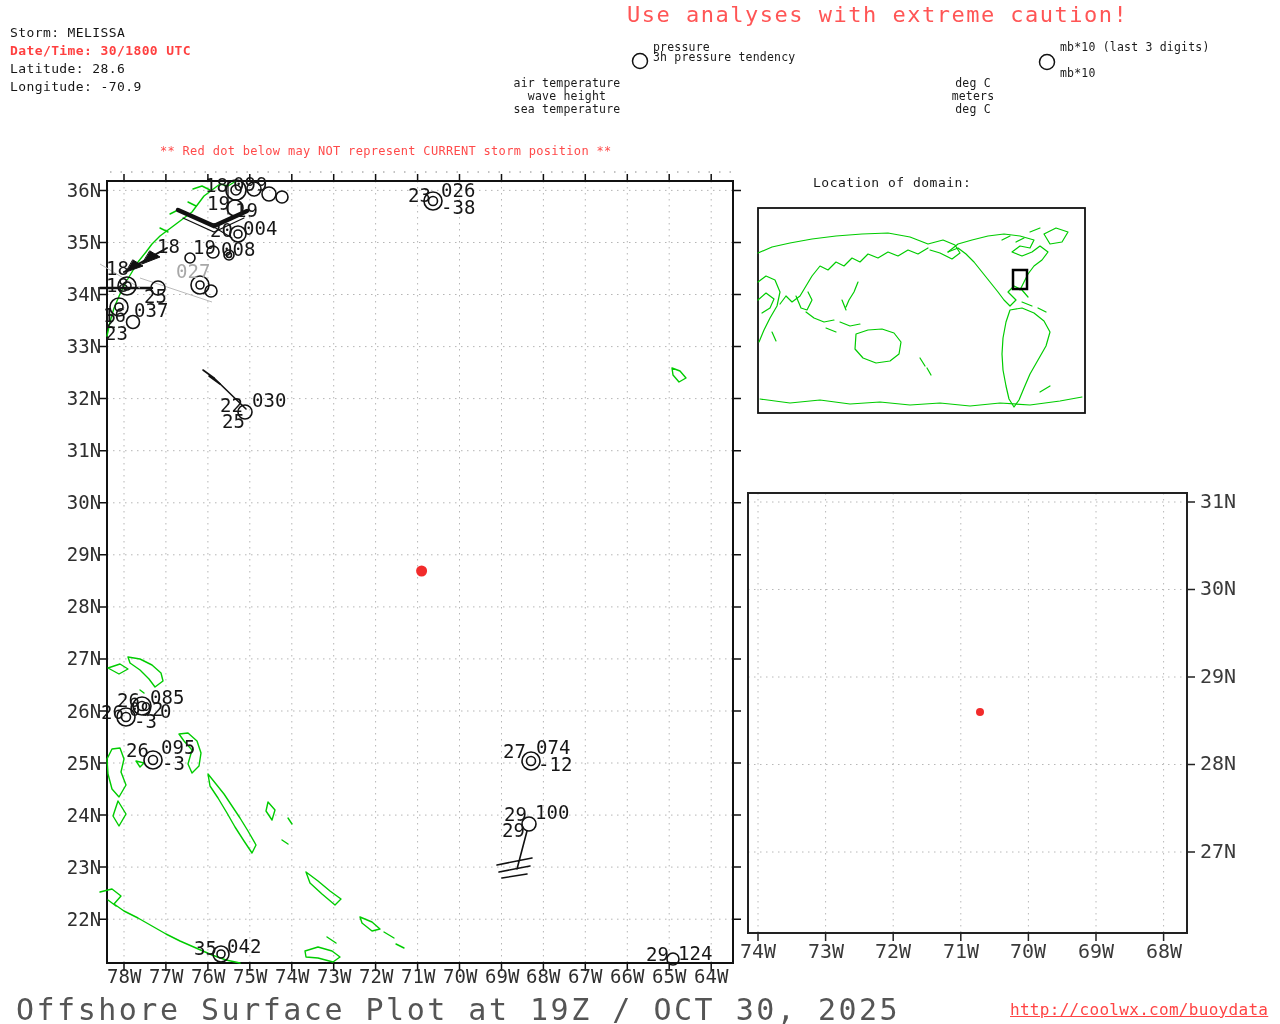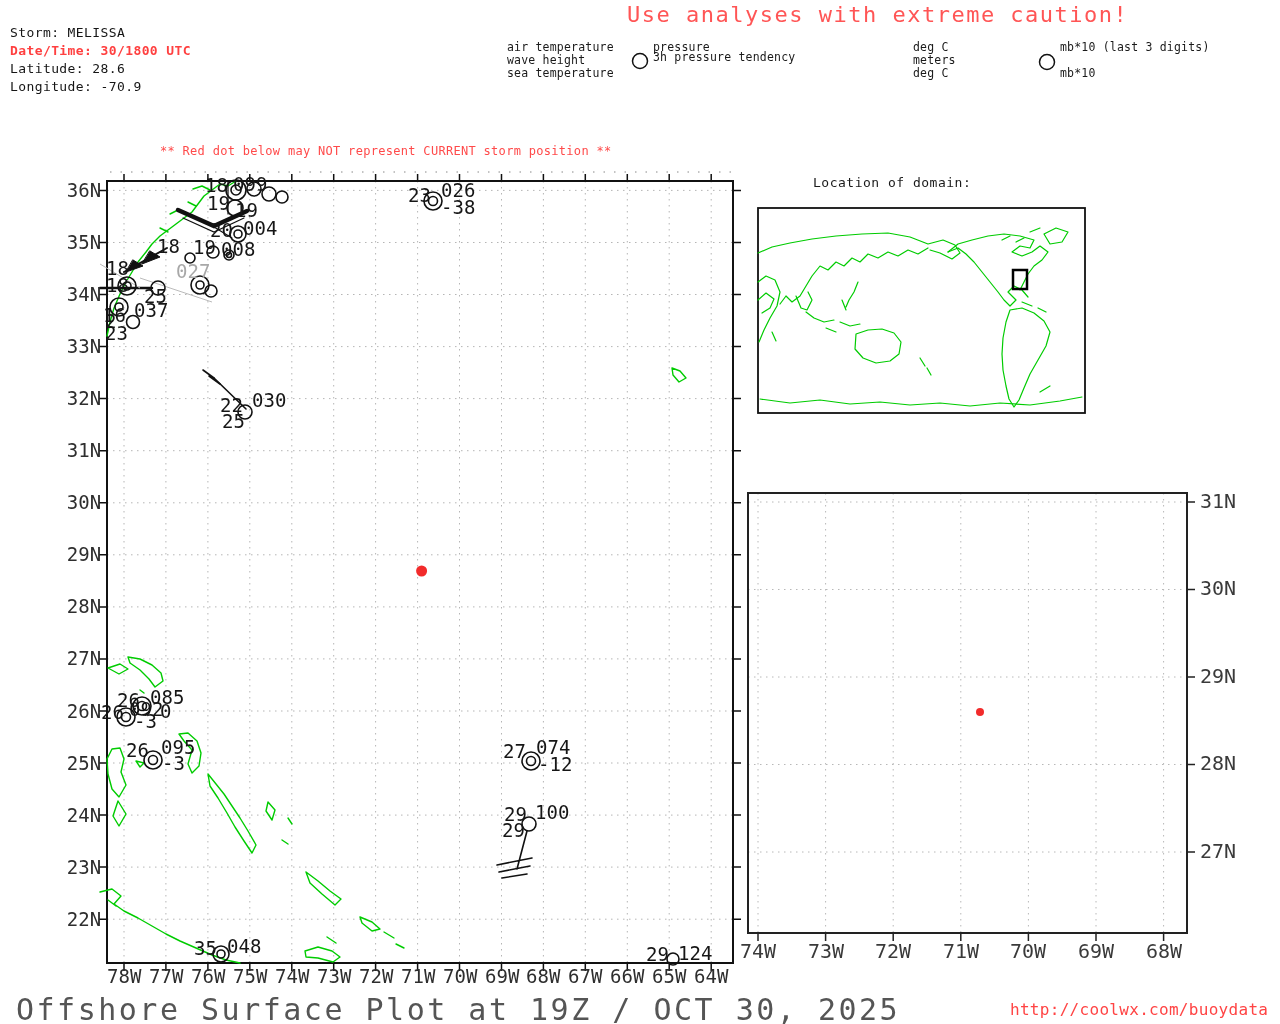--- a/index.html
+++ b/index.html
@@ -4,30 +4,30 @@
 <style>
   html,body{margin:0;padding:0;background:#fff;}
   .page{position:relative;width:1280px;height:1024px;background:#fff;overflow:hidden;
         font-family:"DejaVu Sans Mono",monospace;}
   .abs{position:absolute;white-space:pre;}
   .hdr{font-size:13px;line-height:18px;color:#151515;letter-spacing:.4px;}
   .red{color:#ff4040;}
   .bold{font-weight:bold;}
   .caution{font-size:22px;color:#ff5555;letter-spacing:1.5px;}
   .leg{font-size:11.5px;color:#1a1a1a;letter-spacing:.2px;}
-  .legr{width:120px;text-align:left;}
+  .legr{width:120px;text-align:center;margin-top:36px;}
   .warn{font-size:12px;color:#ff4a4a;letter-spacing:.3px;}
   .ax{font-size:19px;line-height:20px;color:#2e2e2e;}
   .axr{width:38px;text-align:center;}
   .t{font-size:19px;line-height:19px;color:#161616;}
   .tgray{color:#a8a8a8;}
   .insx{font-size:20px;line-height:20px;color:#3a3a3a;}
   .locdom{font-size:13px;color:#1a1a1a;letter-spacing:.5px;}
   .title{font-size:30px;color:#555;letter-spacing:2.5px;}
-  .url{font-size:16px;color:#ff4444;letter-spacing:.3px;}
+  .url{font-size:16px;color:#ff4444;letter-spacing:.3px;text-decoration:underline;}
   svg{position:absolute;left:0;top:0;}
 </style>
 </head>
 <body>
 
 <div class="page">
 
 <svg width="1280" height="1024" viewBox="0 0 1280 1024">
 
   <g stroke="#b5b5b5" stroke-width="1" fill="none" stroke-dasharray="1.5 4.5">
@@ -222,21 +222,21 @@
 
 <span class="abs t" style="left:503px;top:742px">27</span>
 <span class="abs t" style="left:536px;top:738px">074</span>
 <span class="abs t" style="left:538px;top:755px">-12</span>
 
 <span class="abs t" style="left:504px;top:805px">29</span>
 <span class="abs t" style="left:535px;top:803px">100</span>
 <span class="abs t" style="left:502px;top:821px">29</span>
 
 <span class="abs t" style="left:194px;top:939px">35</span>
-<span class="abs t" style="left:227px;top:937px">048</span>
+<span class="abs t" style="left:227px;top:937px">042</span>
 
 <span class="abs t" style="left:646px;top:945px">29</span>
 <span class="abs t" style="left:678px;top:944px">124</span>
 
 <span class="abs t" style="left:205px;top:176px">18</span>
 <span class="abs t" style="left:233px;top:175px">099</span>
 <span class="abs t" style="left:207px;top:194px">19</span>
 <span class="abs t" style="left:235px;top:201px">19</span>
 <span class="abs t" style="left:210px;top:221px">20</span>
 <span class="abs t" style="left:243px;top:219px">004</span>

